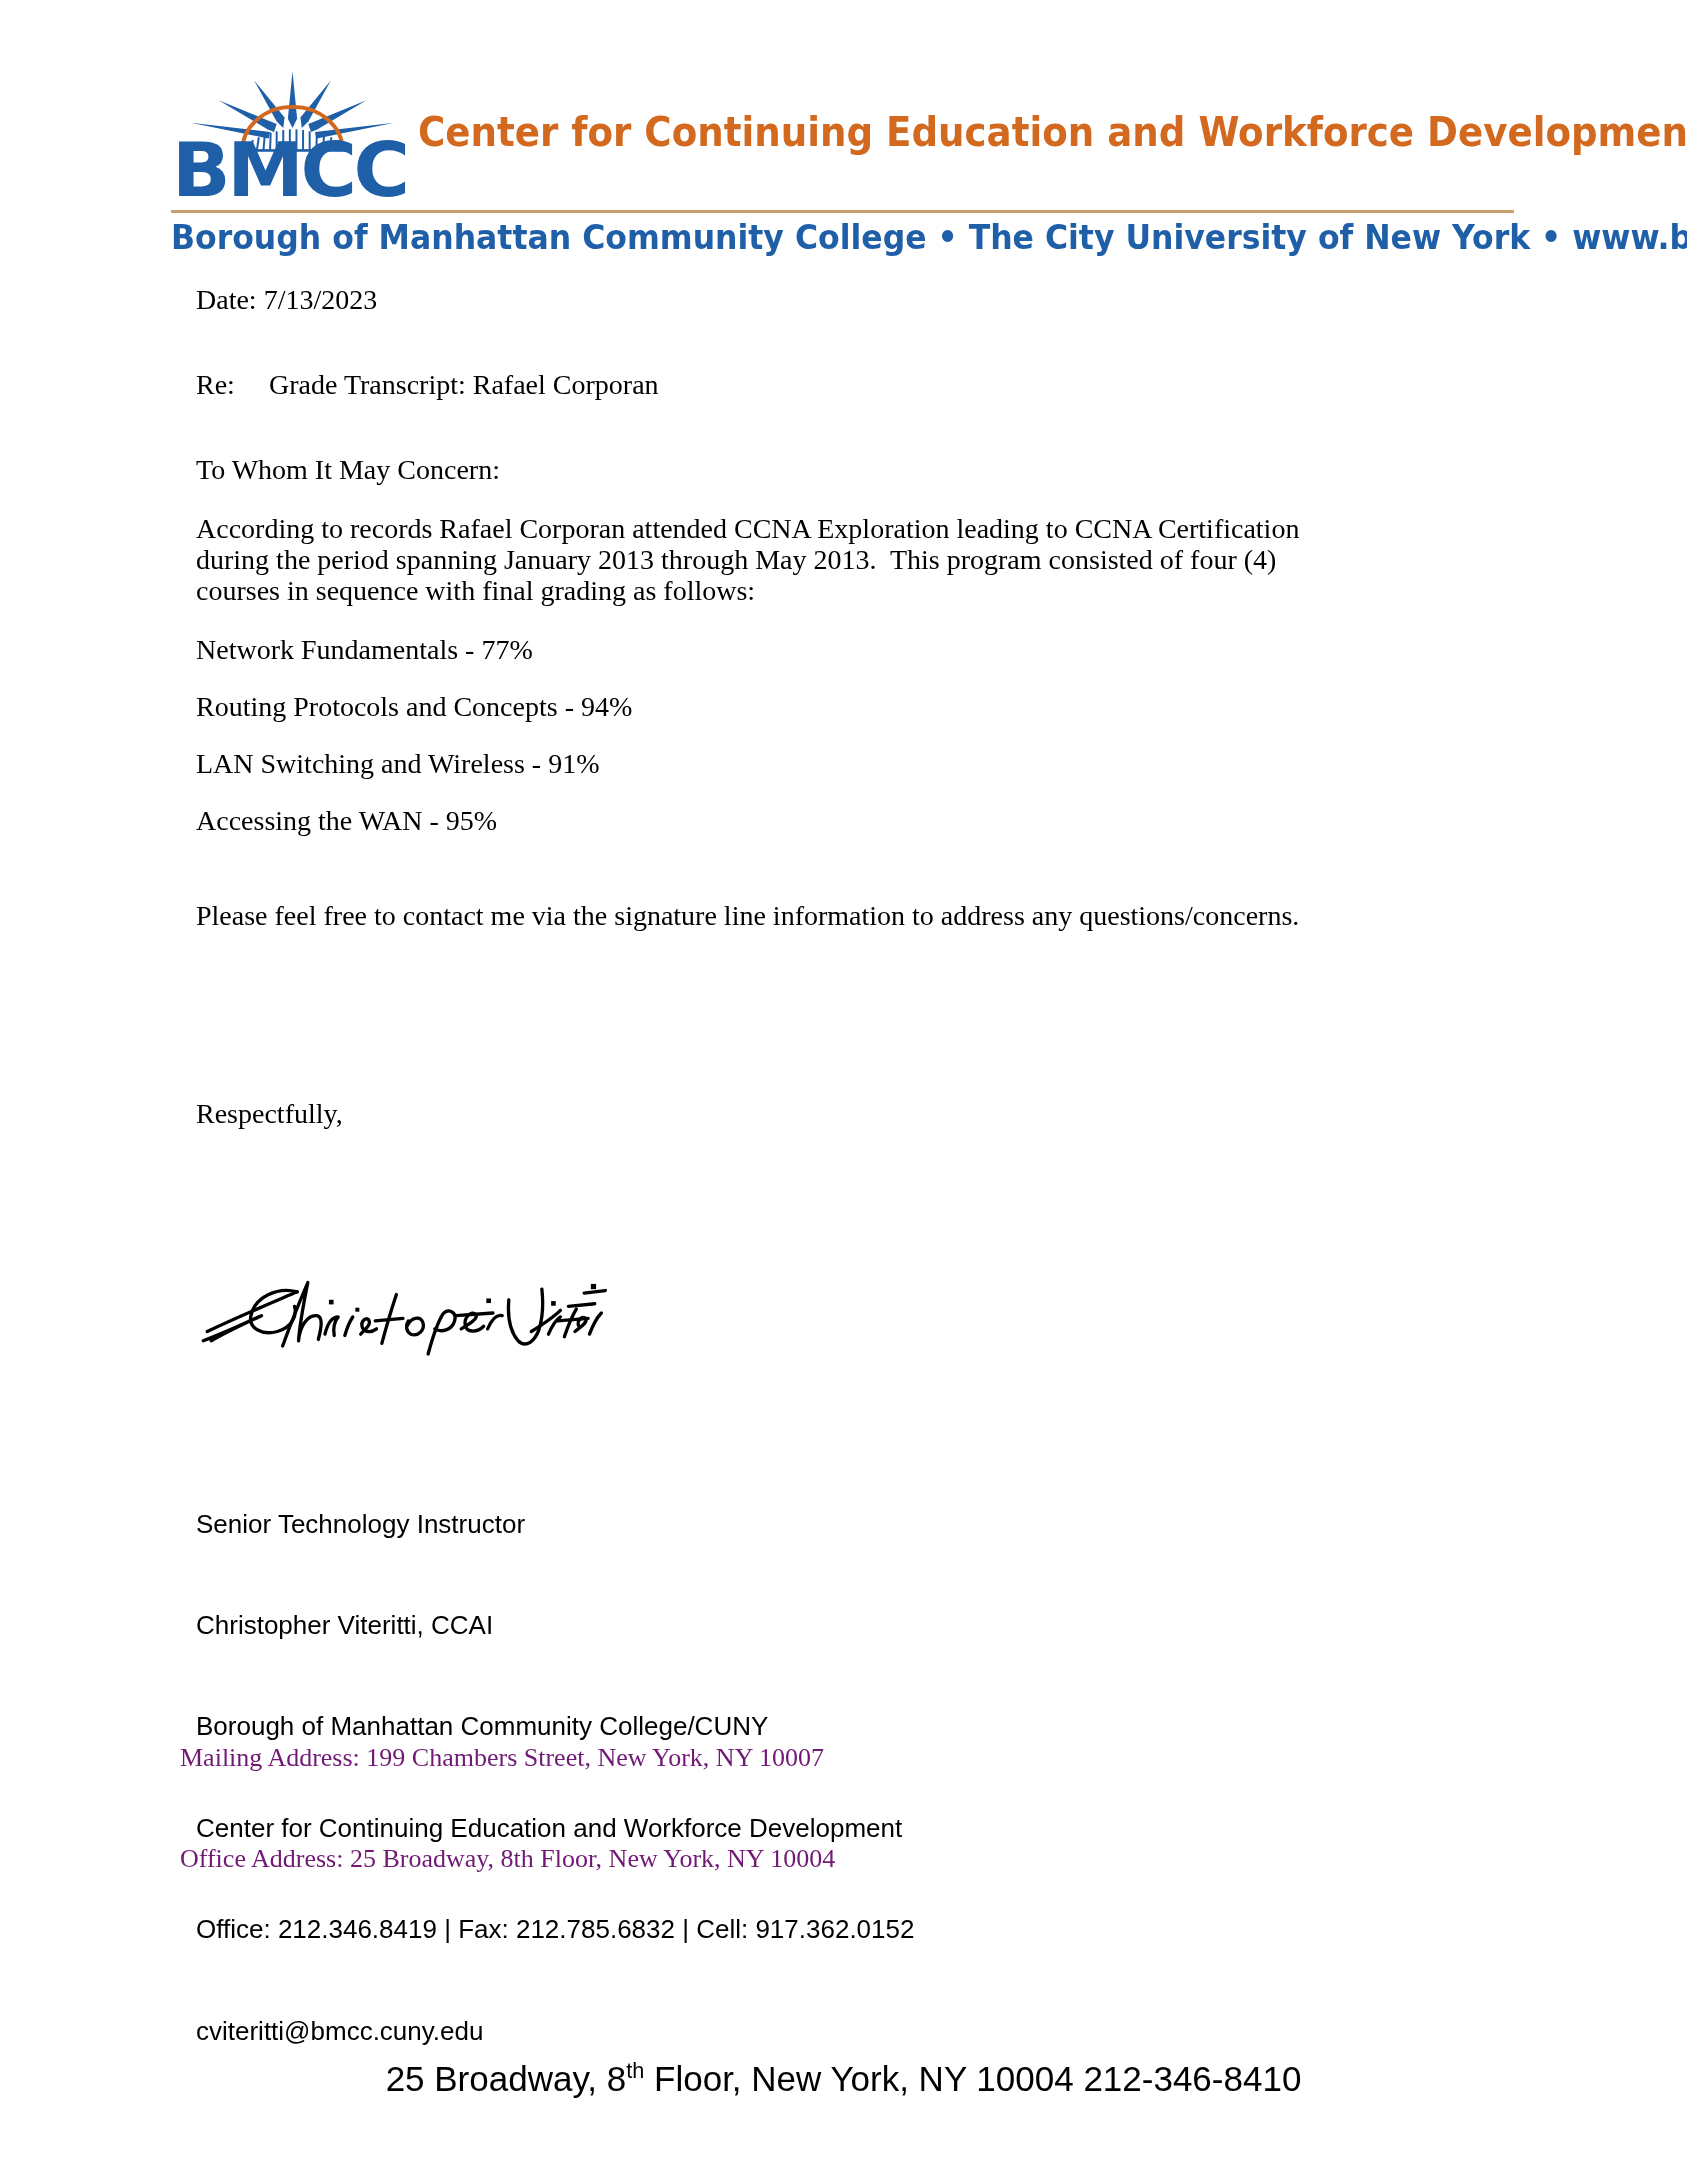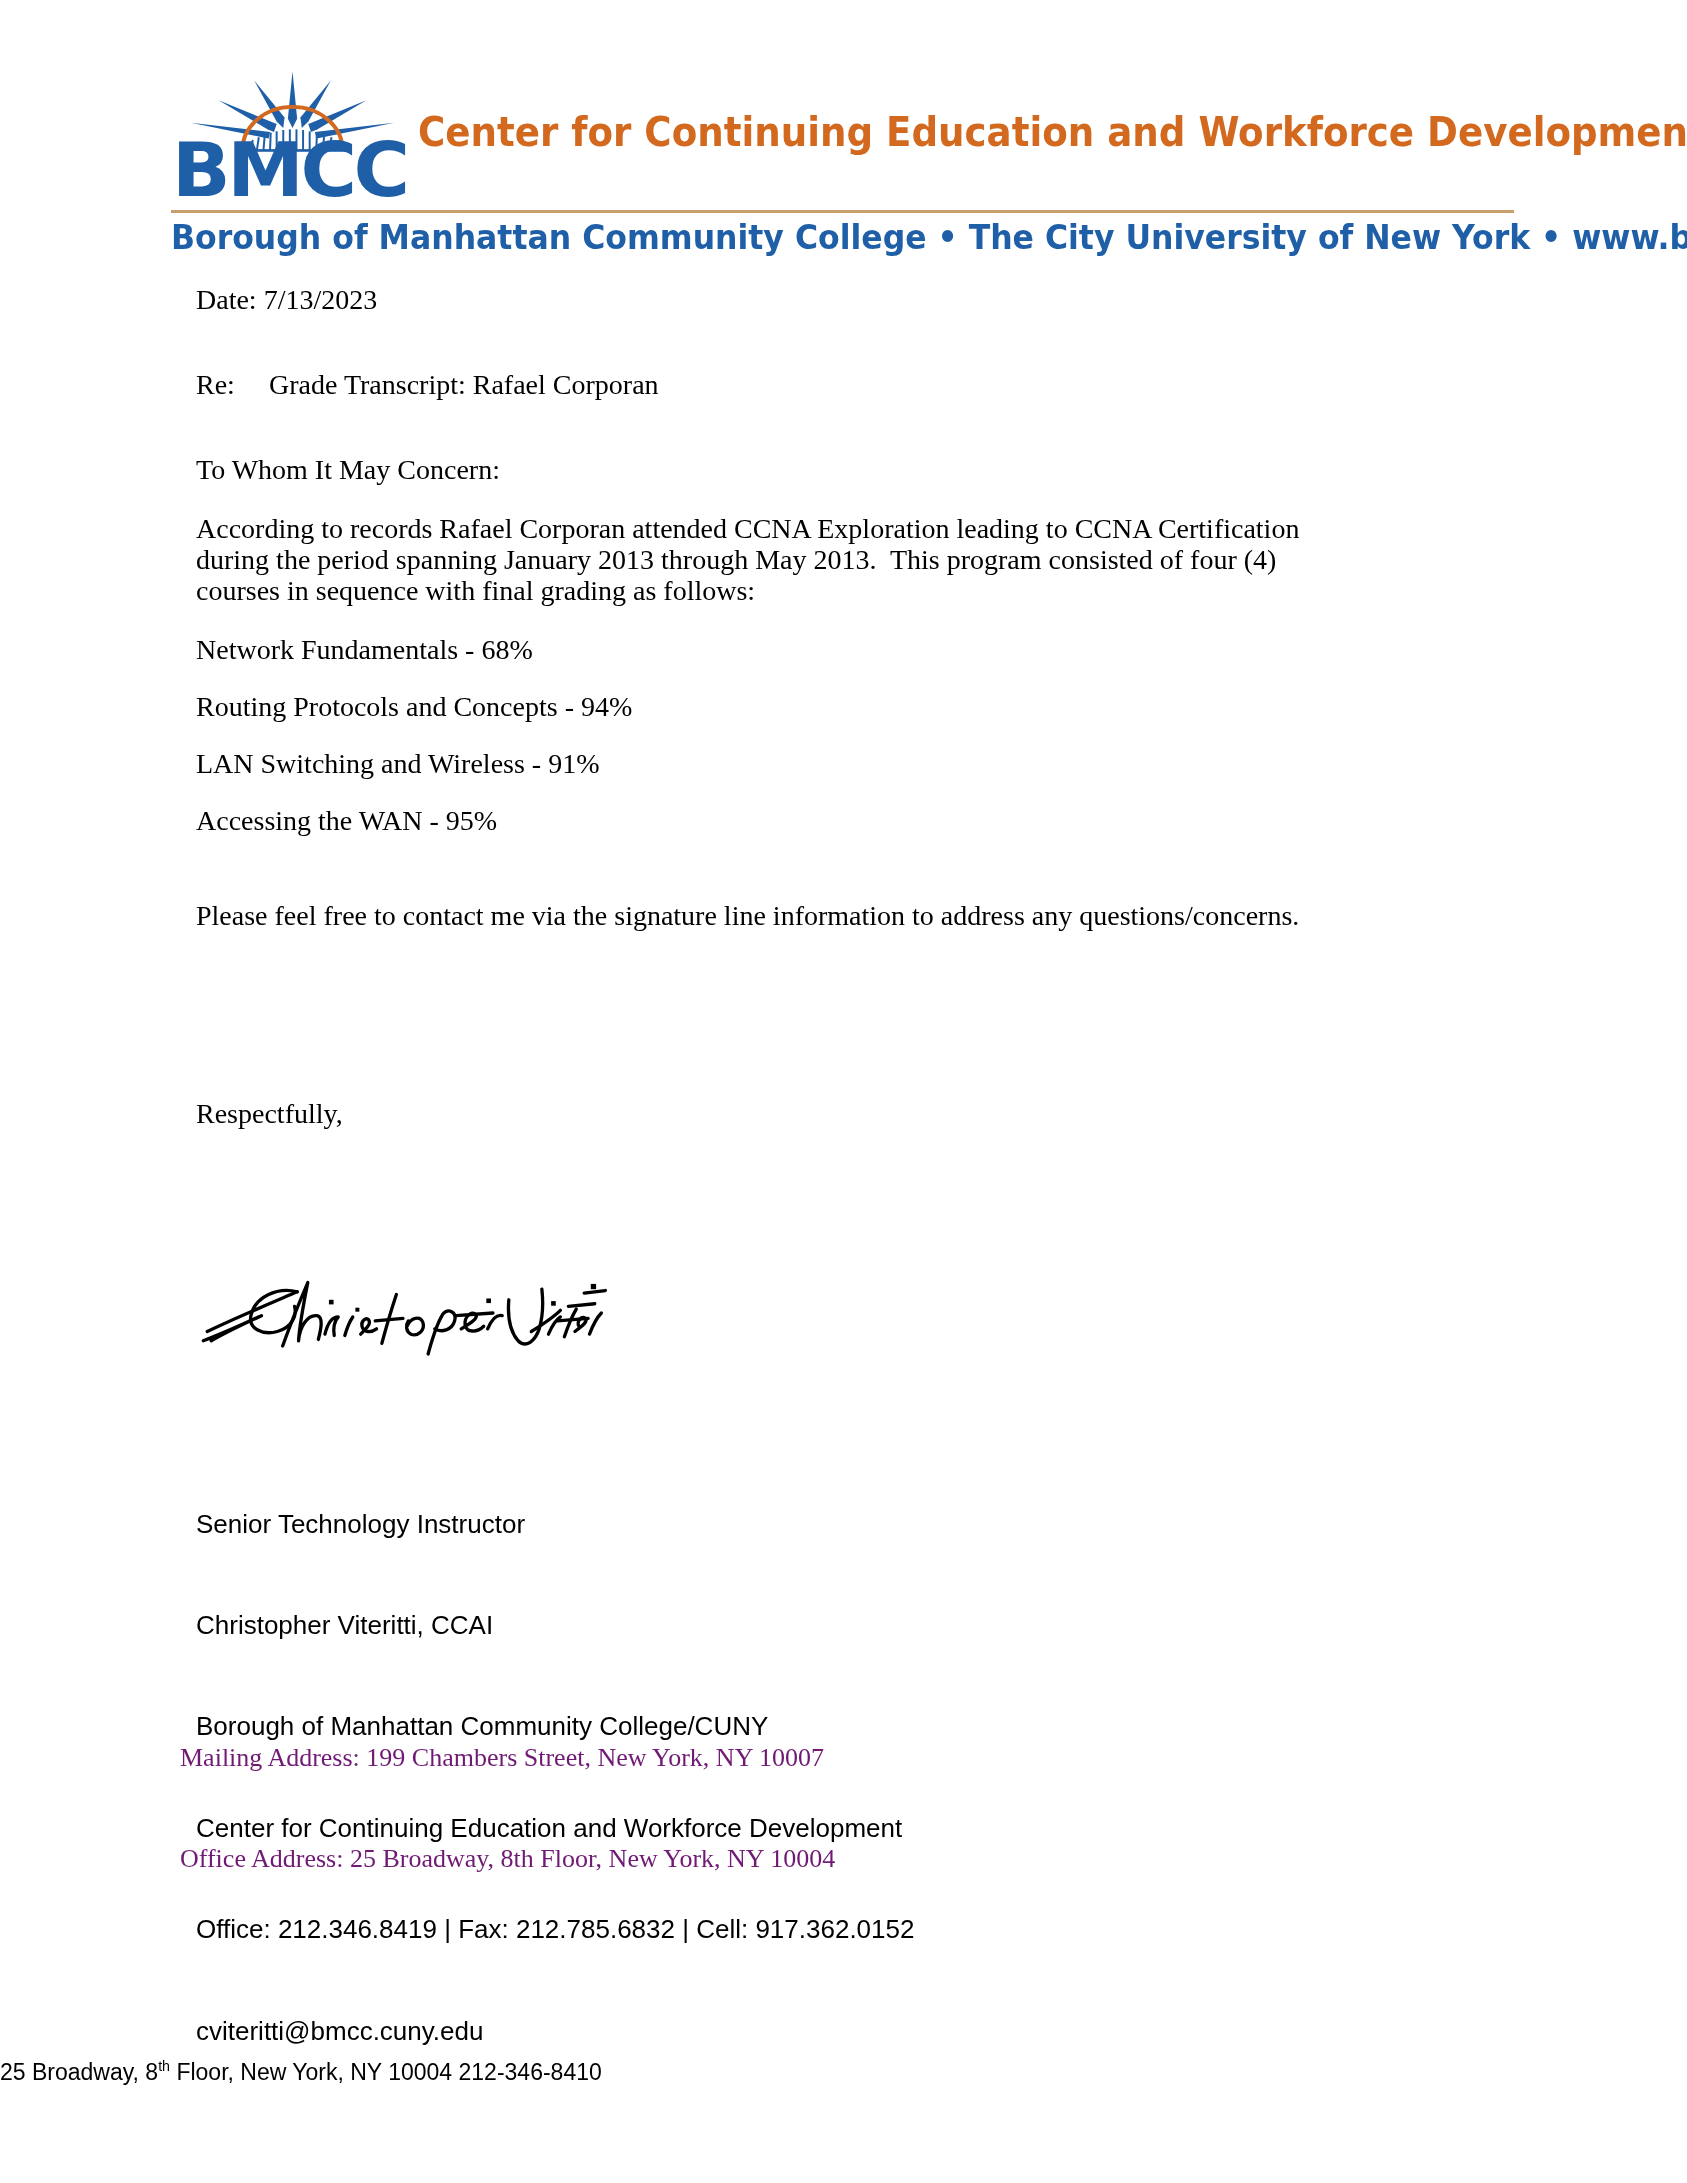--- a/index.html
+++ b/index.html
@@ -151,23 +151,23 @@
     color: #701a75;
     white-space: pre;
   }
 
   
   .footer {
     position: absolute;
     left: 0;
     top: 2058px;
     width: 1687px;
-    text-align: left;
+    text-align: center;
     font-family: "Liberation Sans", "DejaVu Sans", sans-serif;
-    font-size: 23px;
+    font-size: 35px;
     color: #000000;
   }
   .footer sup {
     font-size: 0.62em;
     vertical-align: super;
   }
 </style>
 </head>
 <body>
 
@@ -236,21 +236,21 @@
     <div class="gap-sm"></div>
 
     <div class="para">
       <div class="line">According to records Rafael Corporan attended CCNA Exploration leading to CCNA Certification</div>
       <div class="line">during the period spanning January 2013 through May 2013.  This program consisted of four (4)</div>
       <div class="line">courses in sequence with final grading as follows:</div>
     </div>
 
     <div class="gap-sm"></div>
 
-    <div class="line">Network Fundamentals - 68%</div>
+    <div class="line">Network Fundamentals - 77%</div>
     <div class="gap-sm"></div>
     <div class="line">Routing Protocols and Concepts - 94%</div>
     <div class="gap-sm"></div>
     <div class="line">LAN Switching and Wireless - 91%</div>
     <div class="gap-sm"></div>
     <div class="line">Accessing the WAN - 95%</div>
 
     <div class="gap-md"></div>
     <div class="gap-sm"></div>
 

